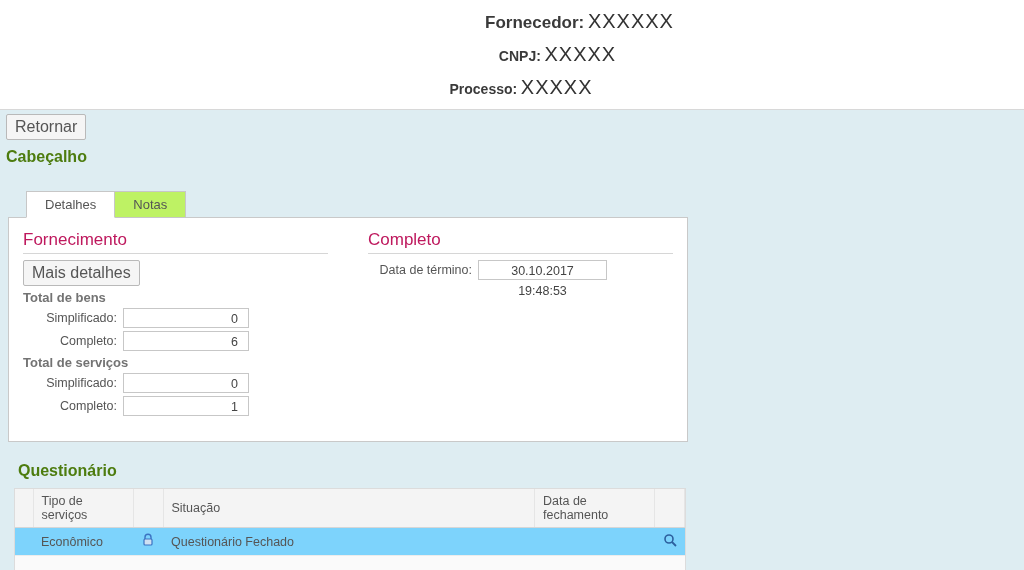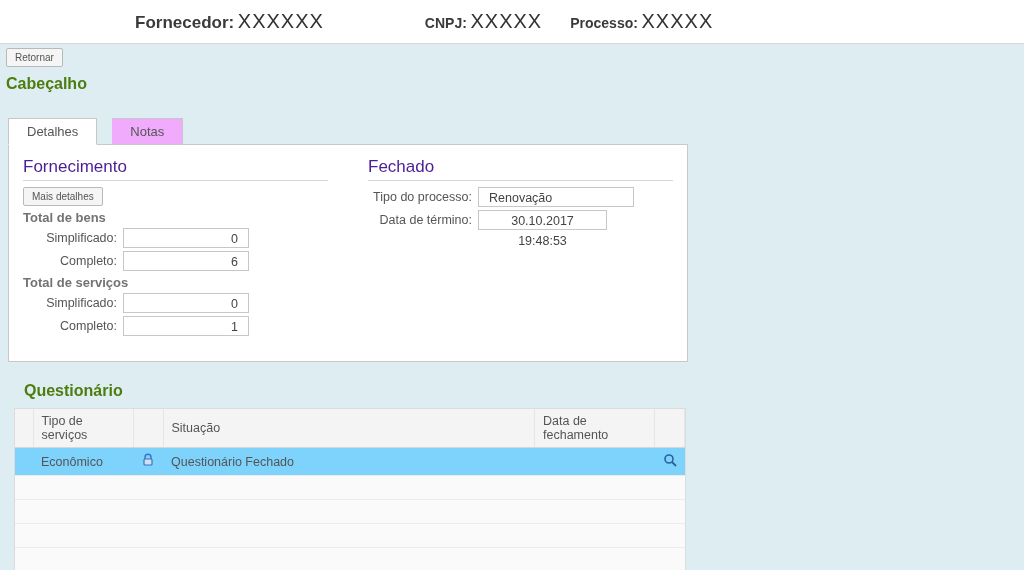--- a/index.html
+++ b/index.html
@@ -11,20 +11,21 @@
     color: #333;
     width: 1024px;
   }
   .topbar {
     background: #fff;
     border-bottom: 1px solid #d8d8d8;
     padding: 10px 0 10px 0;
     display: flex;
     align-items: center;
     gap: 10px;
+    flex-direction: column;
   }
   .topbar .lbl {
     font-size: 17px;
     font-weight: bold;
     color: #3a3a3a;
   }
   .topbar .val {
     font-size: 20px;
     font-family: "Arial Black", Arial, sans-serif;
     letter-spacing: 1px;
@@ -34,45 +35,46 @@
   .topbar .group2 .lbl, .topbar .group3 .lbl { font-size: 14px; }
   .topbar .group3 { margin-left: 18px; }
 
   .toolbar {
     padding: 4px 6px 6px 6px;
   }
   .btn {
     background: #f5f5f5;
     border: 1px solid #b9b9b9;
     color: #555;
-    font-size: 10px;
+    font-size: 16px;
     padding: 3px 8px;
     border-radius: 2px;
     cursor: pointer;
   }
 
   .section-heading {
     font-size: 16px;
     font-weight: bold;
     color: #4d7c0f;
     padding: 2px 8px 6px 6px;
   }
 
   .panel-wrap {
     padding: 0 8px;
     margin-top: 18px;
   }
   .tabs {
     display: flex;
-    gap: 15px;
+    gap: 0;
     position: relative;
     top: 1px;
+    margin-left: 18px;
   }
   .tab {
-    background: #f0abfc;
+    background: #bef264;
     border: 1px solid #c7c7c7;
     padding: 5px 18px;
     font-size: 13px;
     color: #555;
     cursor: pointer;
   }
   .tab + .tab { border-left: none; }
   .tab.active {
     background: #fff;
     border-bottom: 1px solid #fff;
@@ -83,21 +85,21 @@
     width: 680px;
     min-height: 210px;
     padding: 10px 14px 22px 14px;
     display: flex;
     gap: 40px;
   }
   .col { flex: 1; }
 
   .group-title {
     font-size: 17px;
-    color: #4c1d95;
+    color: #be185d;
     border-bottom: 1px solid #d6d6d6;
     padding: 2px 0 3px 0;
     margin-bottom: 6px;
   }
 
   .sublabel {
     font-weight: bold;
     font-size: 13px;
     color: #737373;
     margin-top: 4px;
@@ -128,21 +130,21 @@
   .formrow .fval.txt { text-align: left; width: 156px; }
   .formrow .fval.date { text-align: center; width: 129px; }
   .formrow .fval.empty { }
 
   .col-right .formrow .flabel { width: 110px; }
 
   .quest-block {
     margin-top: 18px;
     padding: 0 0 0 0;
   }
-  .quest-block .section-heading { padding-left: 24px; }
+  .quest-block .section-heading { padding-left: 18px; }
   .table-wrap {
     margin-left: 14px;
     margin-top: 2px;
     width: 672px;
     background: #fff;
     border: 1px solid #dcdcdc;
   }
   table {
     width: 100%;
     border-collapse: collapse;
@@ -222,25 +224,21 @@
         <div class="flabel">Simplificado:</div>
         <div class="fval">0</div>
       </div>
       <div class="formrow">
         <div class="flabel">Completo:</div>
         <div class="fval">1</div>
       </div>
     </div>
 
     <div class="col col-right">
-      <div class="group-title">Fechado</div>
-      <div class="formrow">
-        <div class="flabel">Tipo do processo:</div>
-        <div class="fval txt">Renovação</div>
-      </div>
+      <div class="group-title">Completo</div>
       <div class="formrow">
         <div class="flabel">Data de término:</div>
         <div class="fval date">30.10.2017 19:48:53</div>
       </div>
     </div>
   </div>
 </div>
 
 <div class="quest-block">
   <div class="section-heading">Questionário</div>

